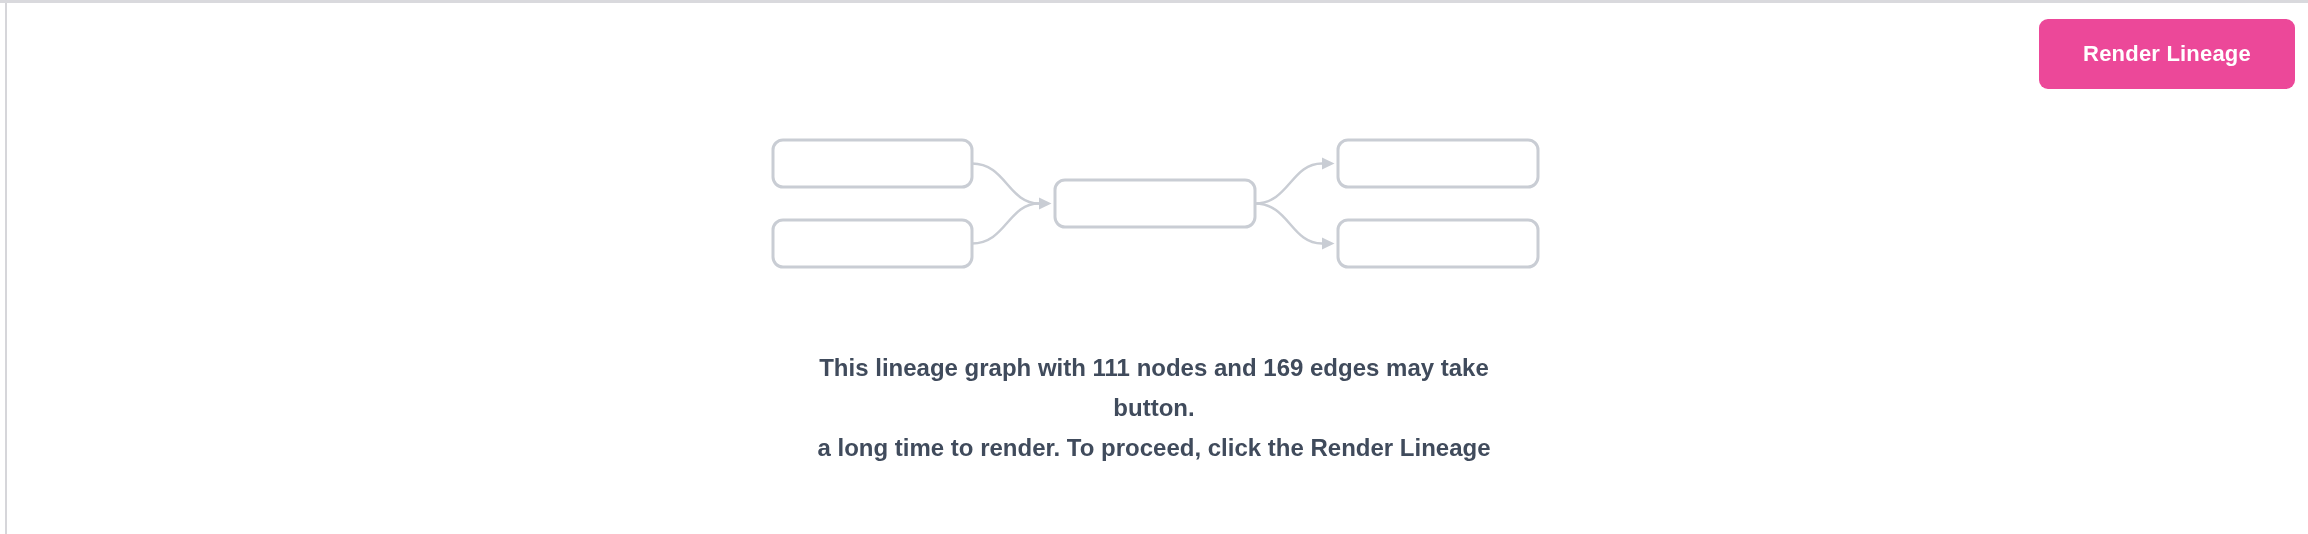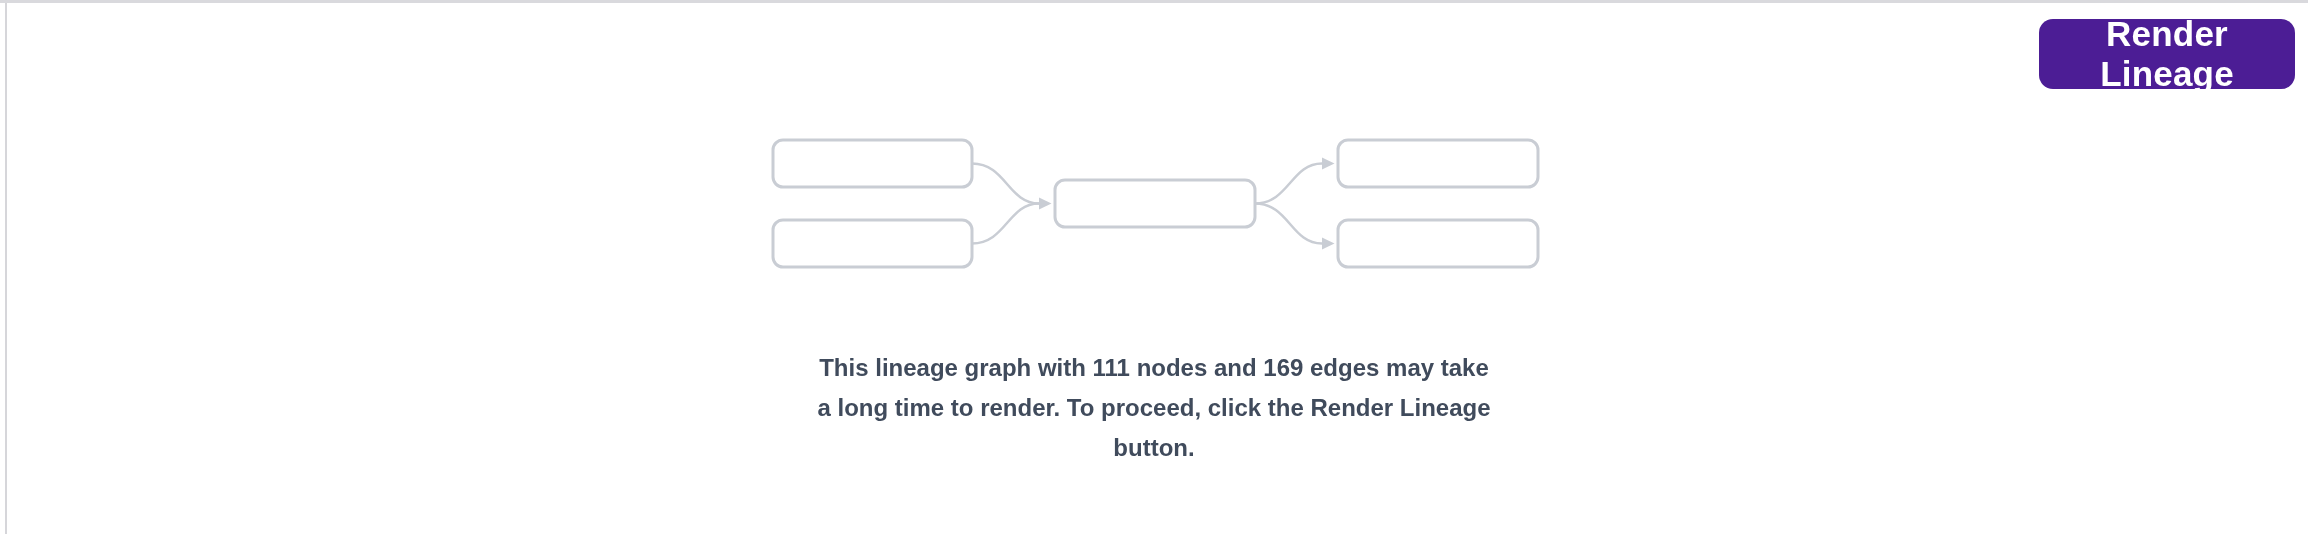--- a/index.html
+++ b/index.html
@@ -25,26 +25,26 @@
   .left-border {
     position: absolute;
     left: 5px; top: 3px; bottom: 0;
     width: 2px;
     background: #d6d6da;
   }
   .render-btn {
     position: absolute;
     left: 2039px; top: 19px;
     width: 256px; height: 70px;
-    background: #4c1d95;
+    background: #ec4899;
     border: none;
-    border-radius: 14px;
+    border-radius: 9px;
     color: #ffffff;
     font-family: "Liberation Sans", sans-serif;
-    font-size: 35px;
+    font-size: 22px;
     font-weight: 700;
     letter-spacing: 0.2px;
     display: flex;
     align-items: center;
     justify-content: center;
     cursor: pointer;
   }
   .diagram {
     position: absolute;
     left: 760px; top: 125px;
@@ -91,17 +91,17 @@
       <rect x="13" y="15" width="199" height="47" rx="10"></rect>
       <rect x="13" y="95" width="199" height="47" rx="10"></rect>
       <rect x="295" y="55" width="200" height="47" rx="10"></rect>
       <rect x="578" y="15" width="200" height="47" rx="10"></rect>
       <rect x="578" y="95" width="200" height="47" rx="10"></rect>
     </g>
   </svg>
 
   <div class="warning-message">
     <div>This lineage graph with 111 nodes and 169 edges may take</div>
+    <div>button.</div>
     <div>a long time to render. To proceed, click the Render Lineage</div>
-    <div>button.</div>
   </div>
 
 </div>
 
 </body></html>

